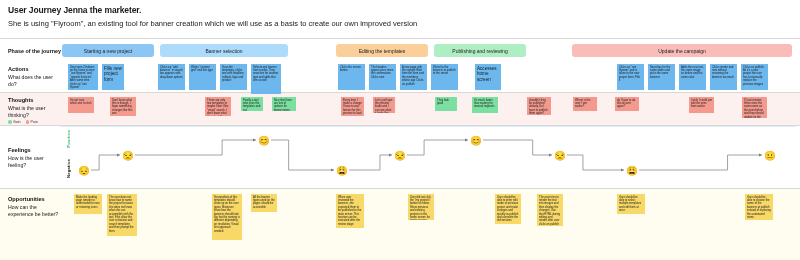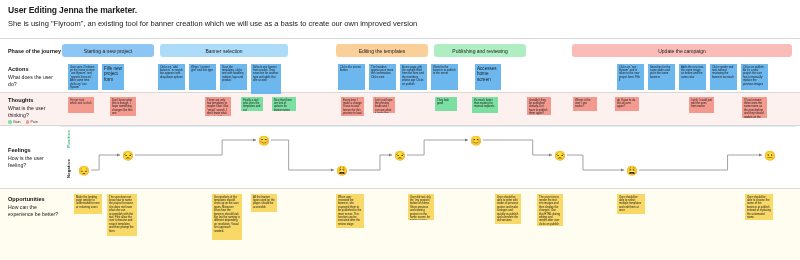--- a/index.html
+++ b/index.html
@@ -63,21 +63,21 @@
   .midline{position:absolute;left:60px;right:4px;height:1px;background:#dcecf7;}
   .emoji{position:absolute;width:13px;height:13px;border-radius:50%;
     font-size:9.5px;line-height:13px;text-align:center;}
 </style>
 </head>
 <body>
 
 <div id="board">
 
   <div class="hdr">
-    <h1>User Editing Jenna the marketer.</h1>
+    <h1>User Journey Jenna the marketer.</h1>
     <p>She is using "Flyroom", an existing tool for banner creation which we will use as a basis to create our own improved version</p>
   </div>
 
   <div class="band band-actions"></div>
   <div class="band band-thoughts"></div>
   <div class="band band-feelings"></div>
   <div class="band band-opps"></div>
 
   <div class="hrule" style="top:38px;"></div>
   <div class="hrule" style="top:92px;"></div>

